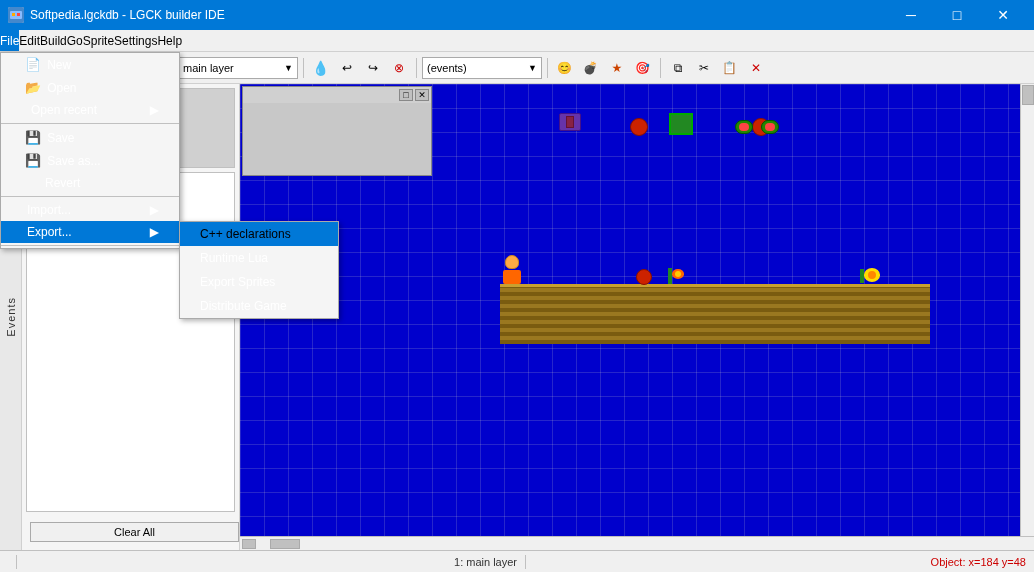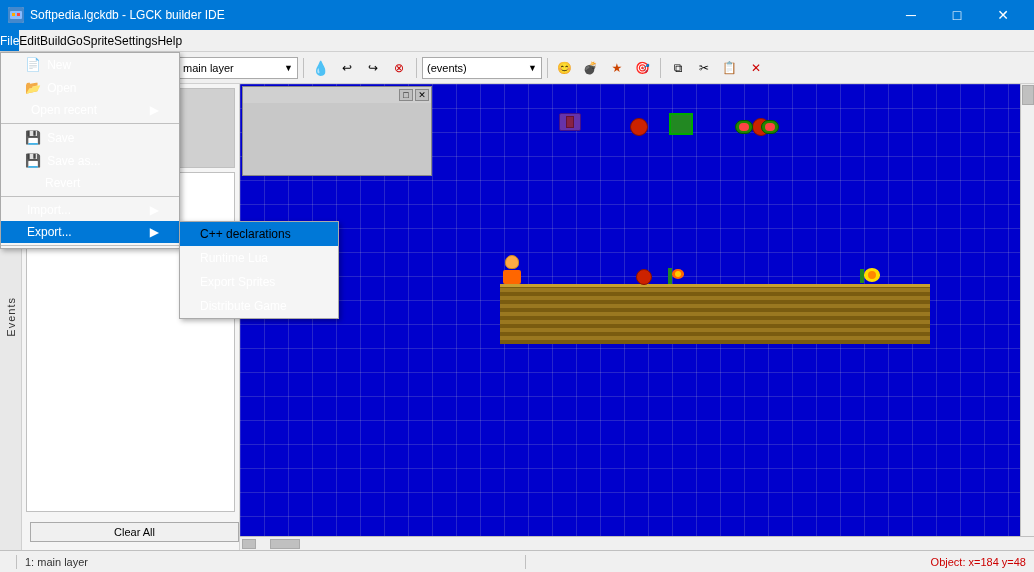--- a/index.html
+++ b/index.html
@@ -169,21 +169,21 @@
       padding: 0 8px;
       font-size: 11px;
       color: #333;
     }
     .status-section {
       flex: 1;
       display: flex;
       align-items: center;
     }
     .status-section.right { justify-content: flex-end; color: #cc0000; }
-    .status-section.center { justify-content: flex-start; }
+    .status-section.center { justify-content: flex-end; }
     .status-divider { width: 1px; height: 14px; background: #c0c0c0; margin: 0 8px; }
 
     
     .scroll-h {
       height: 14px;
       background: #f0f0f0;
       border-top: 1px solid #c0c0c0;
       display: flex;
       align-items: center;
       padding: 0 2px;

